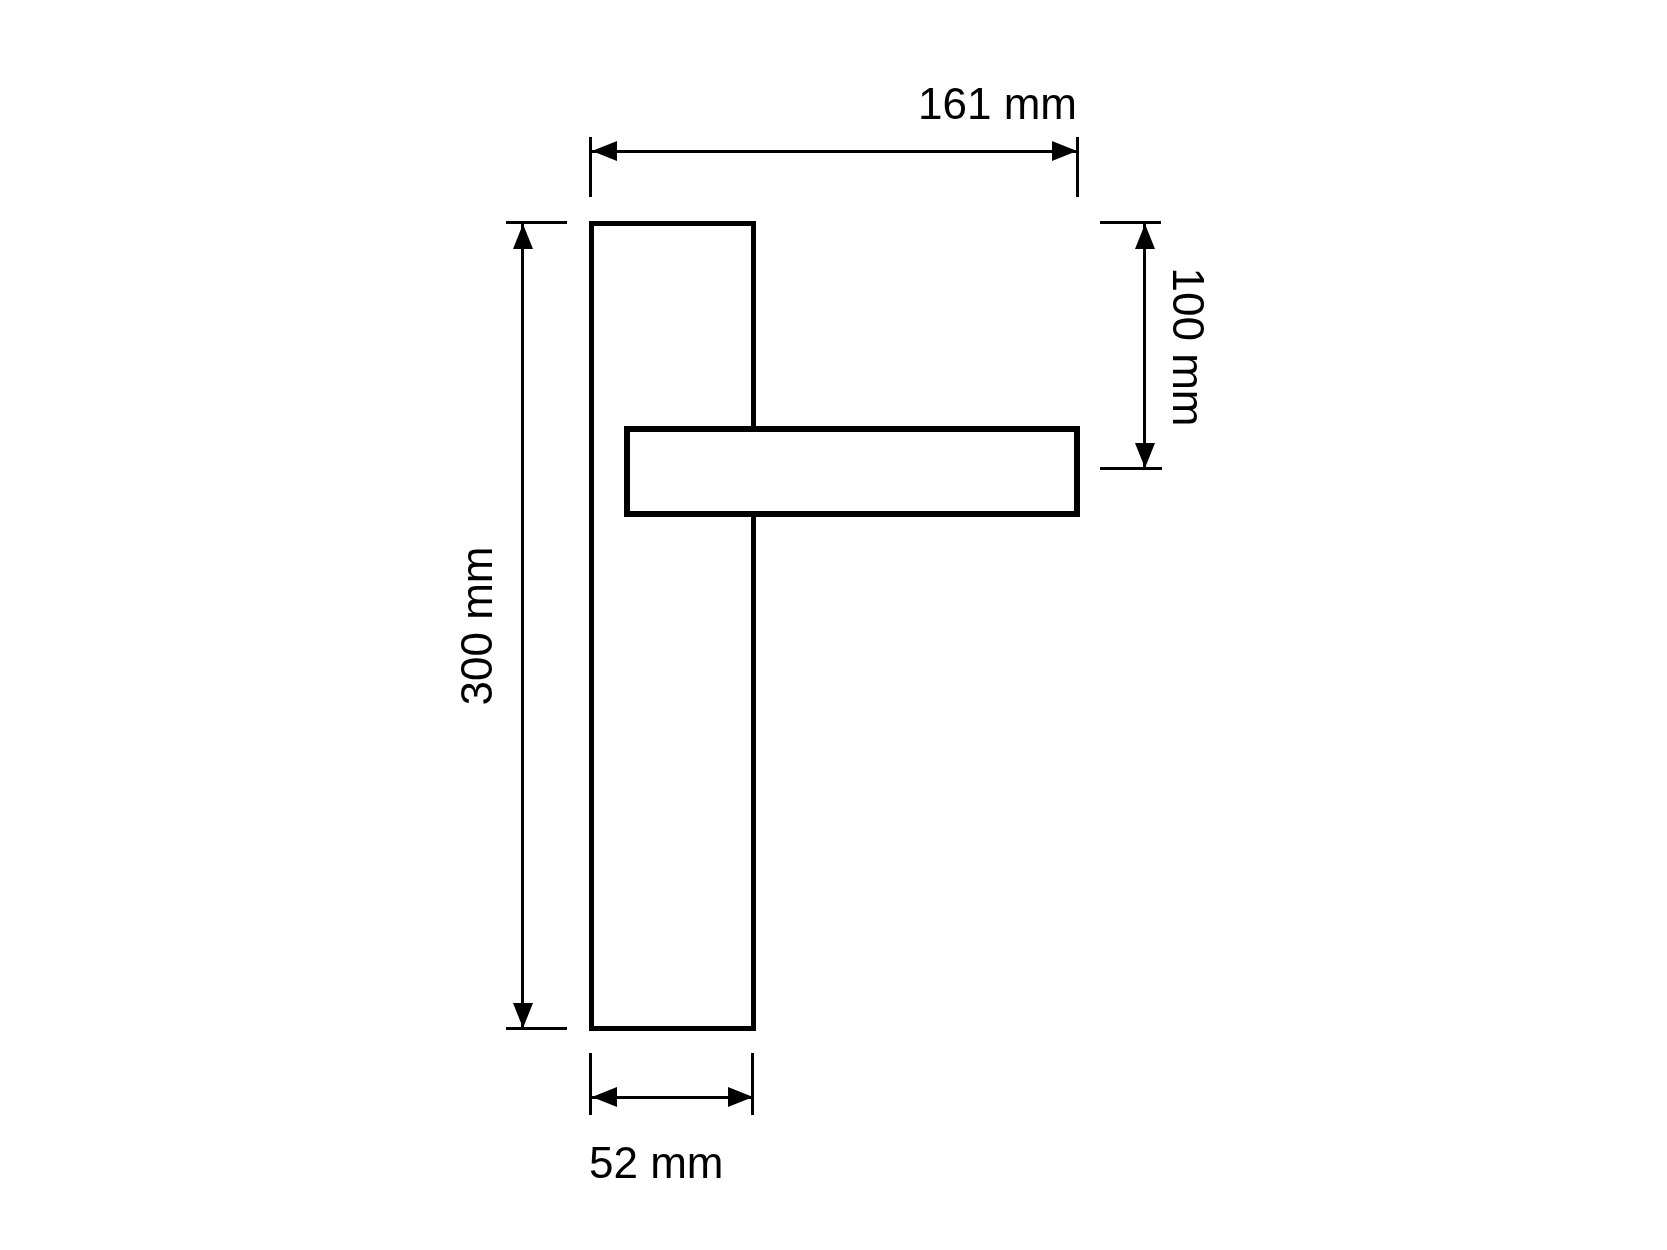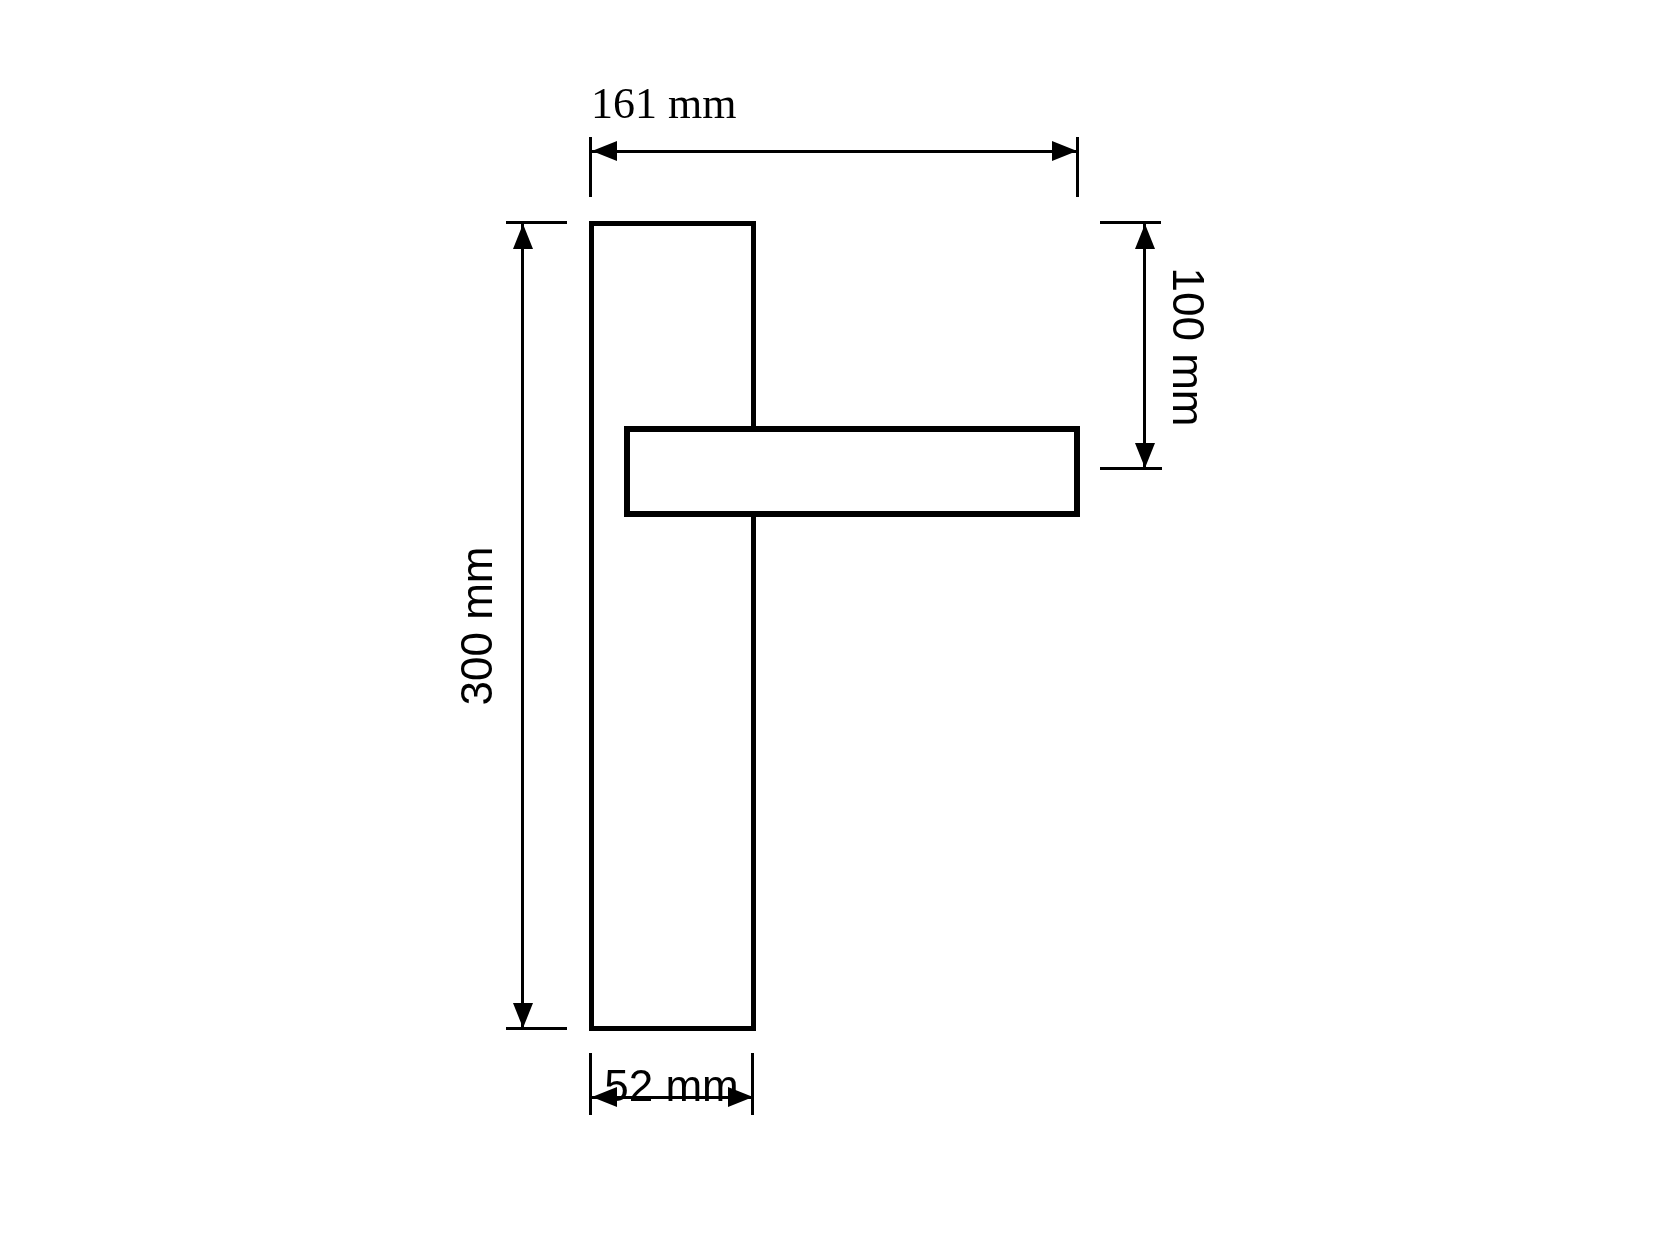--- a/index.html
+++ b/index.html
@@ -49,22 +49,22 @@
   .a52-r{left:728px;top:1087px;}
   
   .dim-label{
     position:absolute;
     font-size:44px;
     line-height:1.1;
     white-space:nowrap;
     z-index:5;
     color:#000000;
   }
-  .label161{left:591px;top:80px;width:486px;text-align:left;font-family:Liberation Serif, serif;}
-  .label52 {left:589px;top:1062px;width:165px;text-align:center;}
+  .label161{left:591px;top:80px;width:486px;text-align:right;}
+  .label52 {left:589px;top:1139px;width:165px;text-align:left;}
   .label100{left:1188px;top:347px;transform:translate(-50%,-50%) rotate(90deg);}
   .label300{left:477px;top:626px;transform:translate(-50%,-50%) rotate(-90deg);}
 </style>
 </head>
 <body>
 
 <div class="canvas">
 
   <div class="part backplate"></div>
   <div class="part lever"></div>

